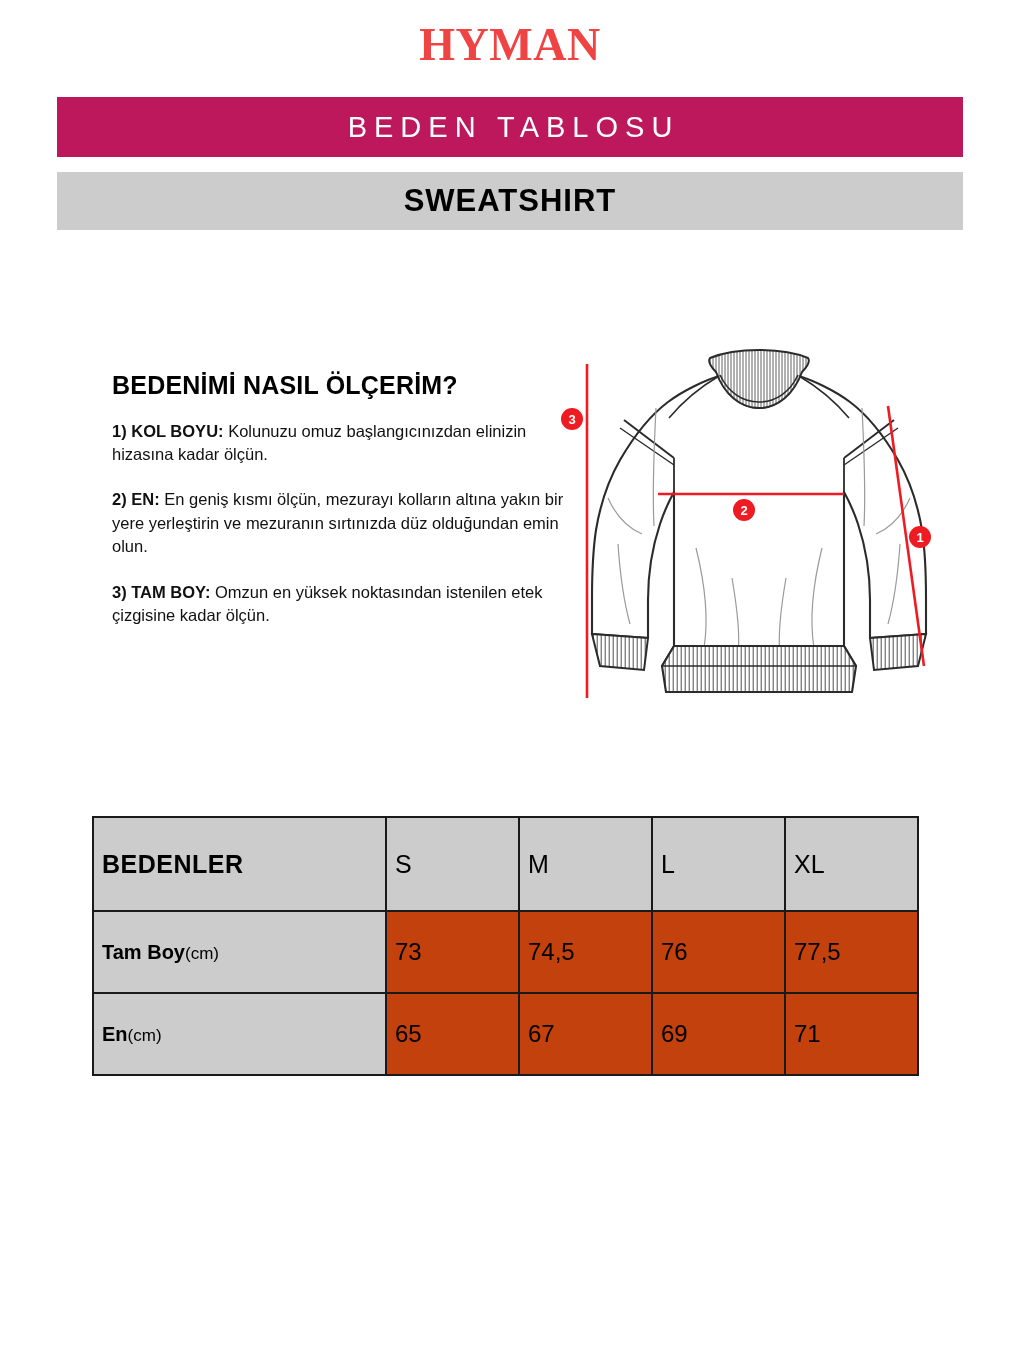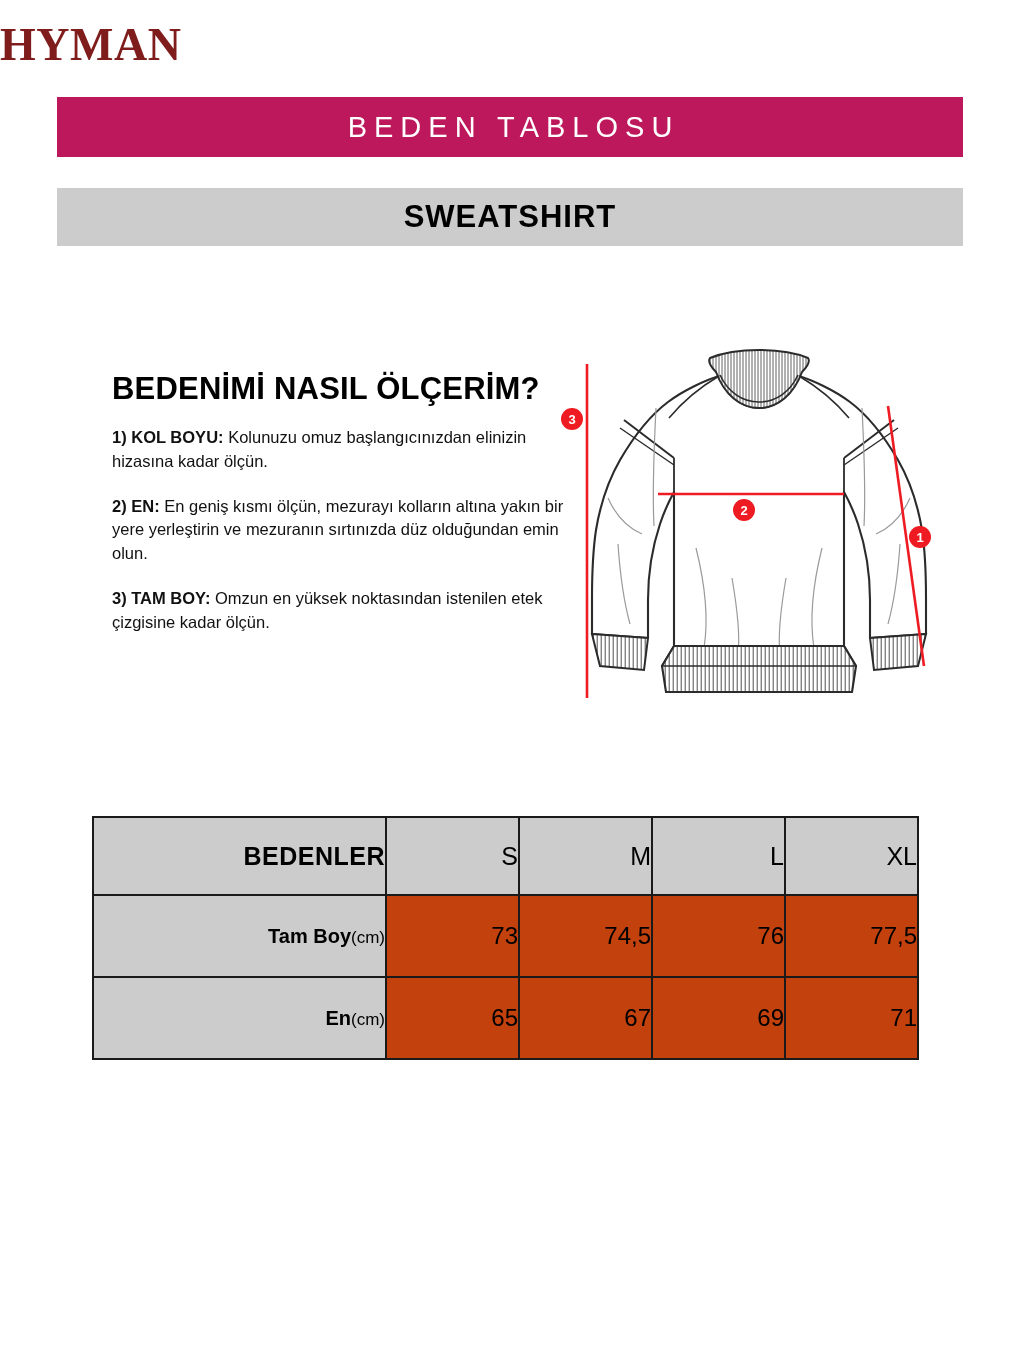--- a/index.html
+++ b/index.html
@@ -15,25 +15,26 @@
     color: #000000;
     overflow: hidden;
   }
 
   
   .brand {
     position: absolute;
     top: 22px;
     left: 0;
     width: 1020px;
+    text-align: center;
     font-family: "Liberation Serif", serif;
     font-weight: bold;
     font-size: 46px;
     letter-spacing: 0.5px;
-    color: #7f1d1d;
+    color: #ef4444;
     line-height: 1;
   }
 
   
   .banner-black {
     position: absolute;
     left: 57px;
     top: 97px;
     width: 906px;
     height: 60px;
@@ -54,39 +55,38 @@
   .banner-gray {
     position: absolute;
     left: 57px;
     top: 172px;
     width: 906px;
     height: 58px;
     background: #cccccc;
     display: flex;
     align-items: center;
     justify-content: center;
-    margin-top: 16px;
   }
   .banner-gray .txt {
     color: #000000;
     font-size: 31px;
     font-weight: bold;
     letter-spacing: 1px;
   }
 
   
   .howto {
     position: absolute;
     left: 112px;
     top: 372px;
     width: 462px;
   }
   .howto h2 {
     margin: 0 0 20px 0;
-    font-size: 31px;
+    font-size: 25px;
     font-weight: bold;
     letter-spacing: 0.2px;
     line-height: 1.1;
   }
   .howto p {
     margin: 0 0 22px 0;
     font-size: 16.5px;
     line-height: 1.42;
     color: #111111;
   }
@@ -125,23 +125,23 @@
   .sizetable {
     position: absolute;
     left: 92px;
     top: 816px;
     width: 825px;
     border-collapse: collapse;
     table-layout: fixed;
   }
   .sizetable td, .sizetable th {
     border: 2px solid #1a1a1a;
-    text-align: right;
+    text-align: left;
     vertical-align: middle;
-    padding: 0;
+    padding: 8px;
     font-weight: normal;
   }
   .sizetable .col-label { width: 293px; }
   .sizetable .col-size  { width: 133px; }
 
   .sizetable thead th {
     background: #cccccc;
     height: 76px;
   }
   .sizetable thead th.hdr-label {

